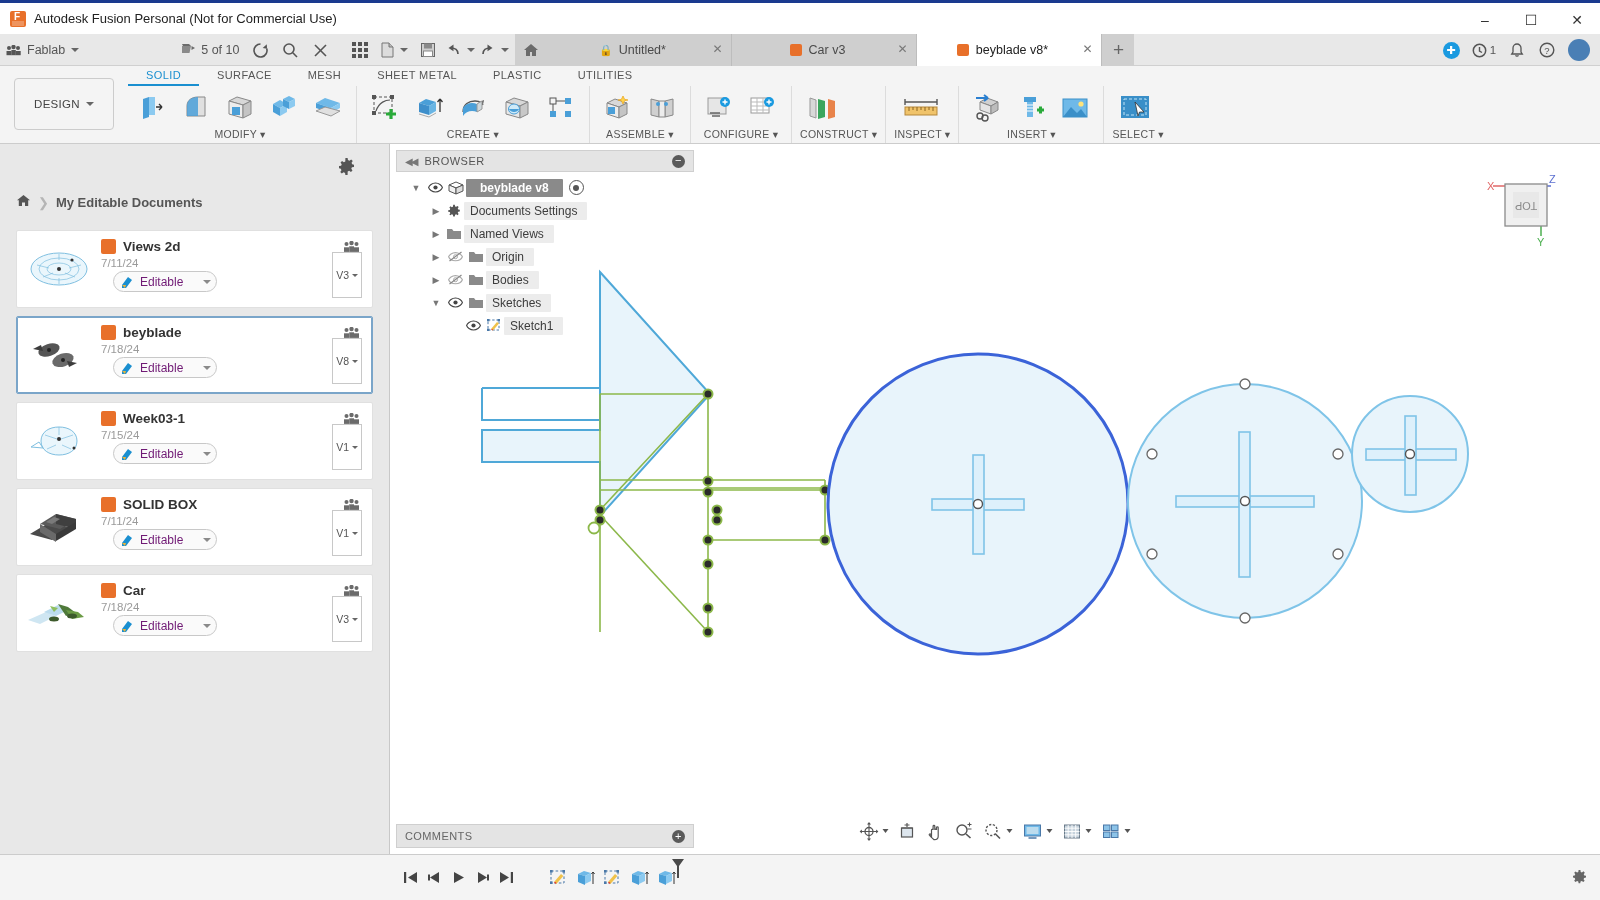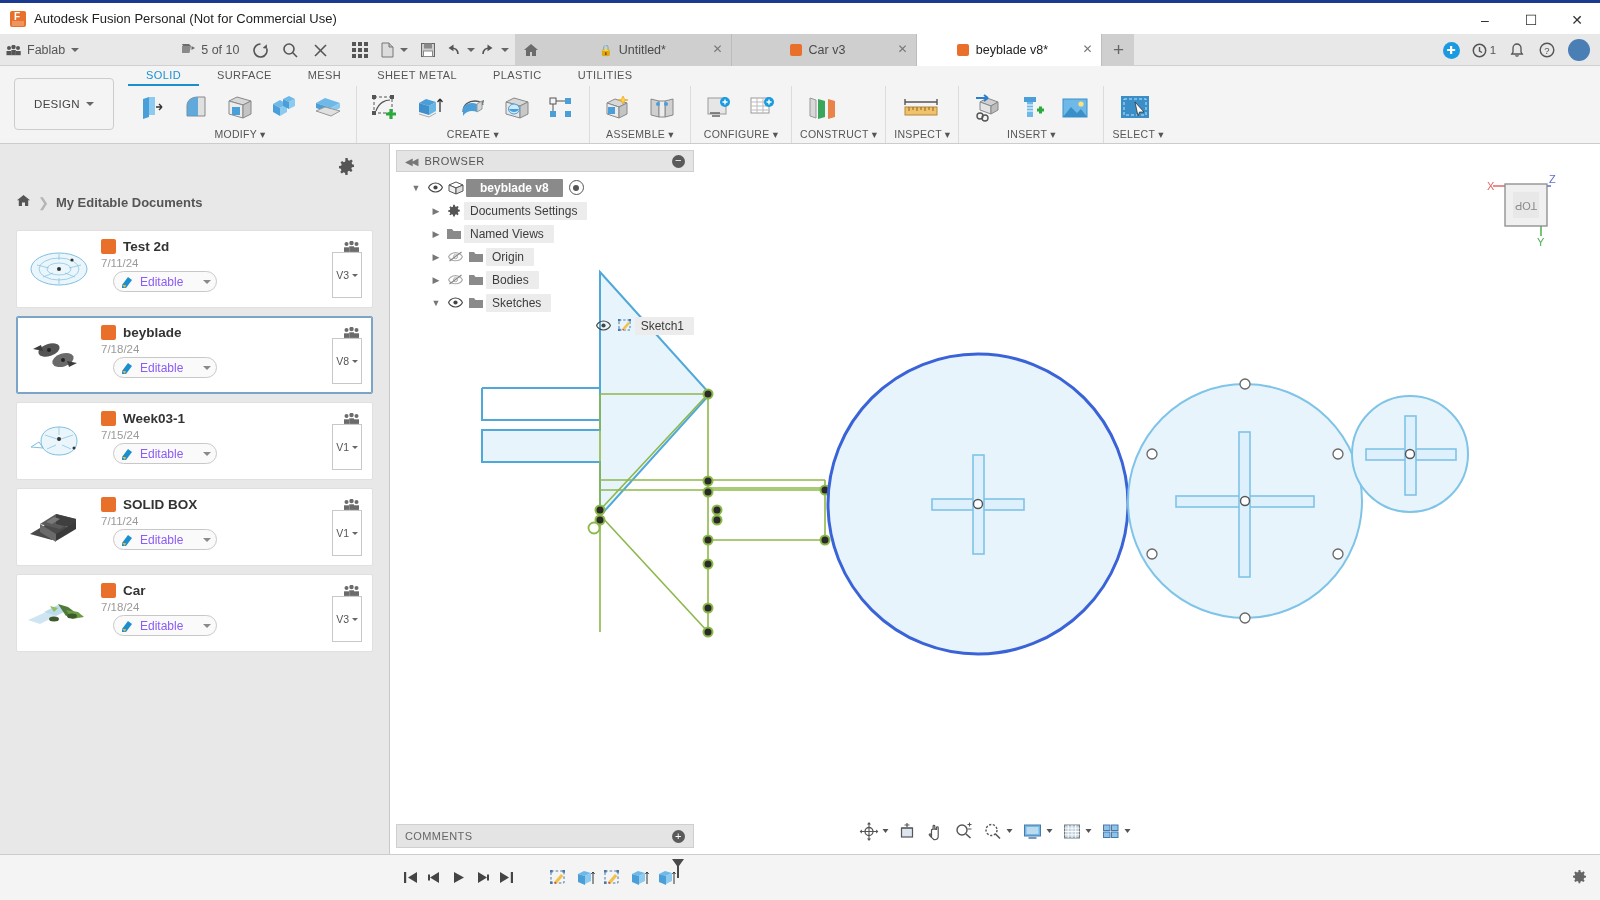--- a/index.html
+++ b/index.html
@@ -106,21 +106,21 @@
   .doc-body{flex:1;padding-top:8px;}
   .doc-title-row{display:flex;align-items:center;gap:7px;}
   .doc-cube{width:15px;height:15px;background:#e8702a;border-radius:2px;flex:none;}
   .doc-title{font-size:13.5px;color:#333;font-weight:bold;}
   .doc-date{font-size:11.5px;color:#9a9a9a;margin:3px 12px 2px 0;}
   .editable-pill{
     display:inline-flex;align-items:center;height:21px;border:1px solid #c8c8c8;border-radius:11px;
     background:#fafafa;padding:0 5px 0 6px;margin-left:12px;min-width:104px;
   }
   .editable-pill .pen{width:14px;height:14px;margin-right:6px;}
-  .editable-pill .pill-label{font-size:12px;color:#8b5cf6;}
+  .editable-pill .pill-label{font-size:12px;color:#701a75;}
   .editable-pill .pill-caret{margin-left:auto;width:0;height:0;border-left:4px solid transparent;
       border-right:4px solid transparent;border-top:4px solid #8a8a8a;}
   .doc-share{position:absolute;right:12px;top:10px;width:17px;height:12px;}
   .ver-badge{position:absolute;right:10px;bottom:9px;border:1px solid #c8c8c8;background:#fff;
       font-size:10.5px;color:#555;padding:16px 3px;display:flex;align-items:center;gap:3px;}
   .ver-badge .vc{width:0;height:0;border-left:3px solid transparent;border-right:3px solid transparent;
       border-top:3px solid #666;}
 
   
   #canvas-wrap{flex:1;position:relative;background:#ffffff;overflow:hidden;}
@@ -583,21 +583,21 @@
                 <ellipse cx="32" cy="22" rx="12" ry="6"></ellipse>
               <path d="M10 18l12 3M54 18l-12 3M16 30l10-4M48 30l-10-4M32 7v6M32 31v6"></path>
             </g>
             <circle cx="32" cy="22" r="2" fill="#333"></circle>
               <circle cx="45" cy="13" r="1.6" fill="#333"></circle>
           </svg>
         </div>
         <div class="doc-body">
           <div class="doc-title-row">
             <span class="doc-cube"></span>
-            <span class="doc-title">Test 2d</span>
+            <span class="doc-title">Views 2d</span>
           </div>
           <div class="doc-date">7/11/24</div>
           <div class="editable-pill">
             <span class="pen">
               <svg width="14" height="14" viewBox="0 0 14 14">
                   <path d="M2 10l6-8 4 3-6 8H2z" fill="#1a8fd0"></path>
                   <path d="M2 10h4l-1 3z" fill="#e8b33a"></path>
                 </svg>
             </span>
             <span class="pill-label">Editable</span>
@@ -965,21 +965,21 @@
               </svg>
           </span>
           <span class="tico">
             <svg width="16" height="13" viewBox="0 0 16 13">
                 <path d="M1 2h5l1.5 2H15v8H1z" fill="#8a8a8a"></path>
               </svg>
           </span>
           <span class="tlabel">Sketches</span>
         </div>
 
-        <div class="tnode" style="padding-left:66px;justify-content:flex-end;">
+        <div class="tnode" style="padding-left:66px;">
           <span class="eye">
             <svg width="15" height="11" viewBox="0 0 15 11">
                 <path d="M7.5 1C4 1 1.3 3.5.6 5.5 1.3 7.5 4 10 7.5 10S13.7 7.5 14.4 5.5C13.7 3.5 11 1 7.5 1z" fill="none" stroke="#444" stroke-width="1.1"></path>
                 <circle cx="7.5" cy="5.5" r="2.1" fill="#444"></circle>
               </svg>
           </span>
           <span class="tico">
             <svg width="16" height="15" viewBox="0 0 16 15">
                 <rect x="2" y="2" width="11" height="10" fill="none" stroke="#4a78a8" stroke-dasharray="2.4 1.8"></rect>
                 <rect x="1" y="1" width="2.4" height="2.4" fill="#4a78a8"></rect>

